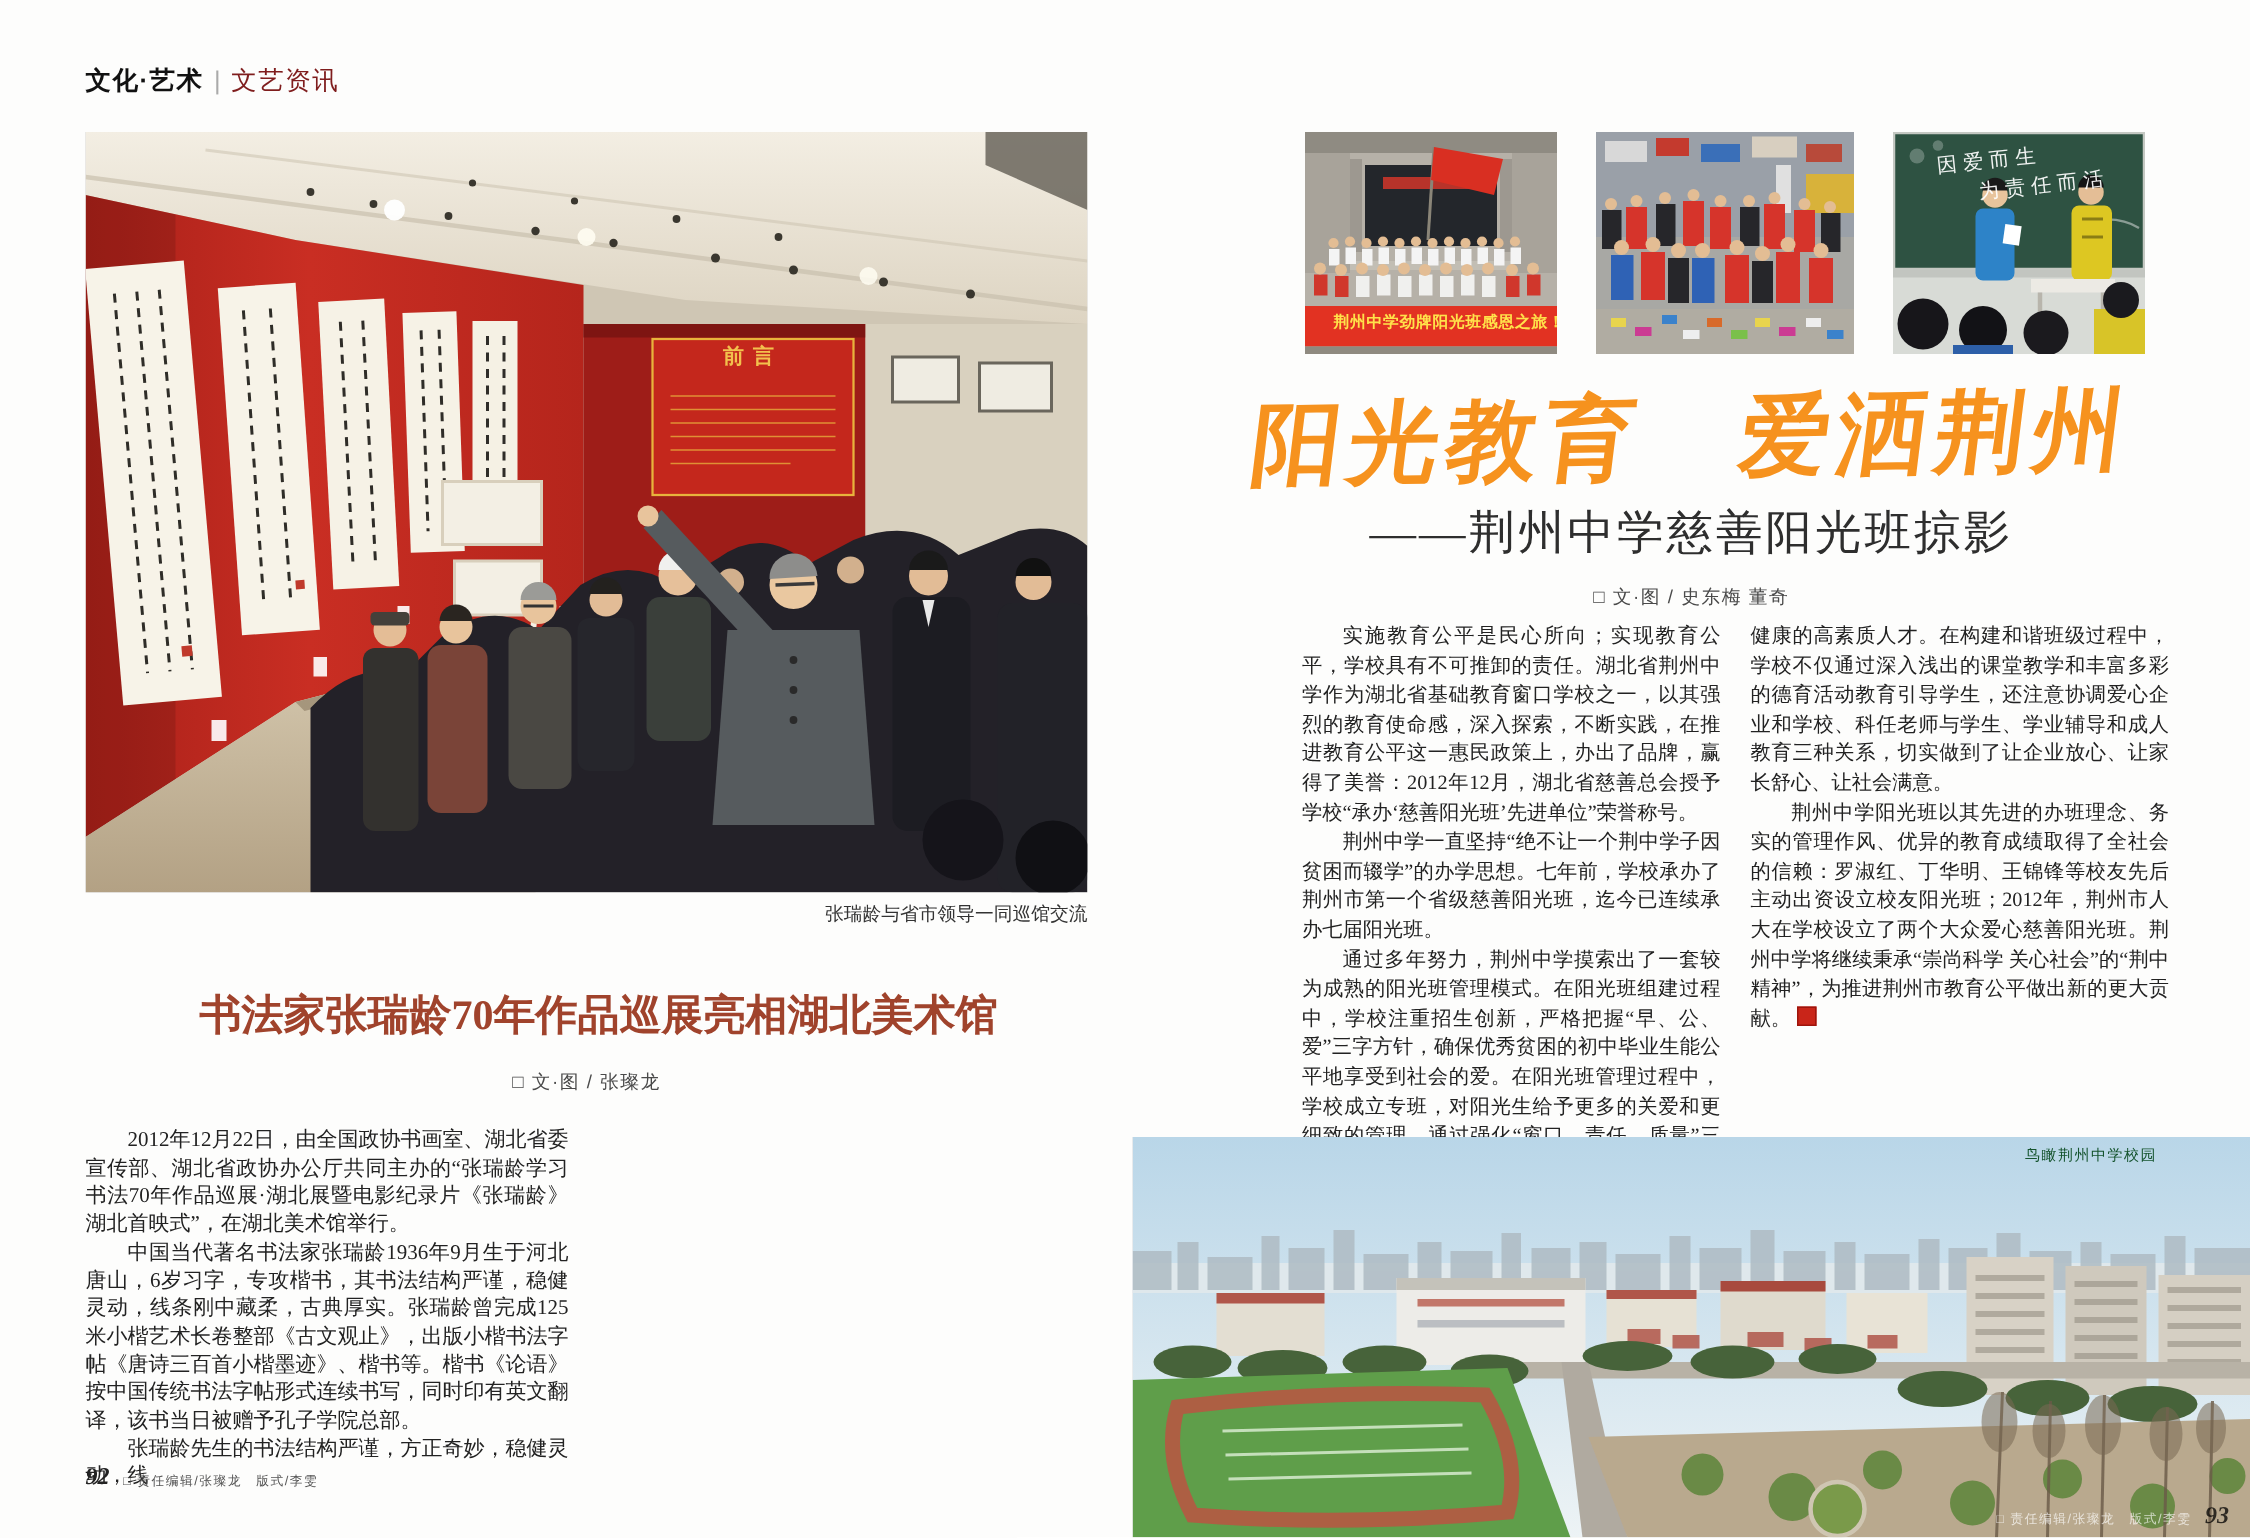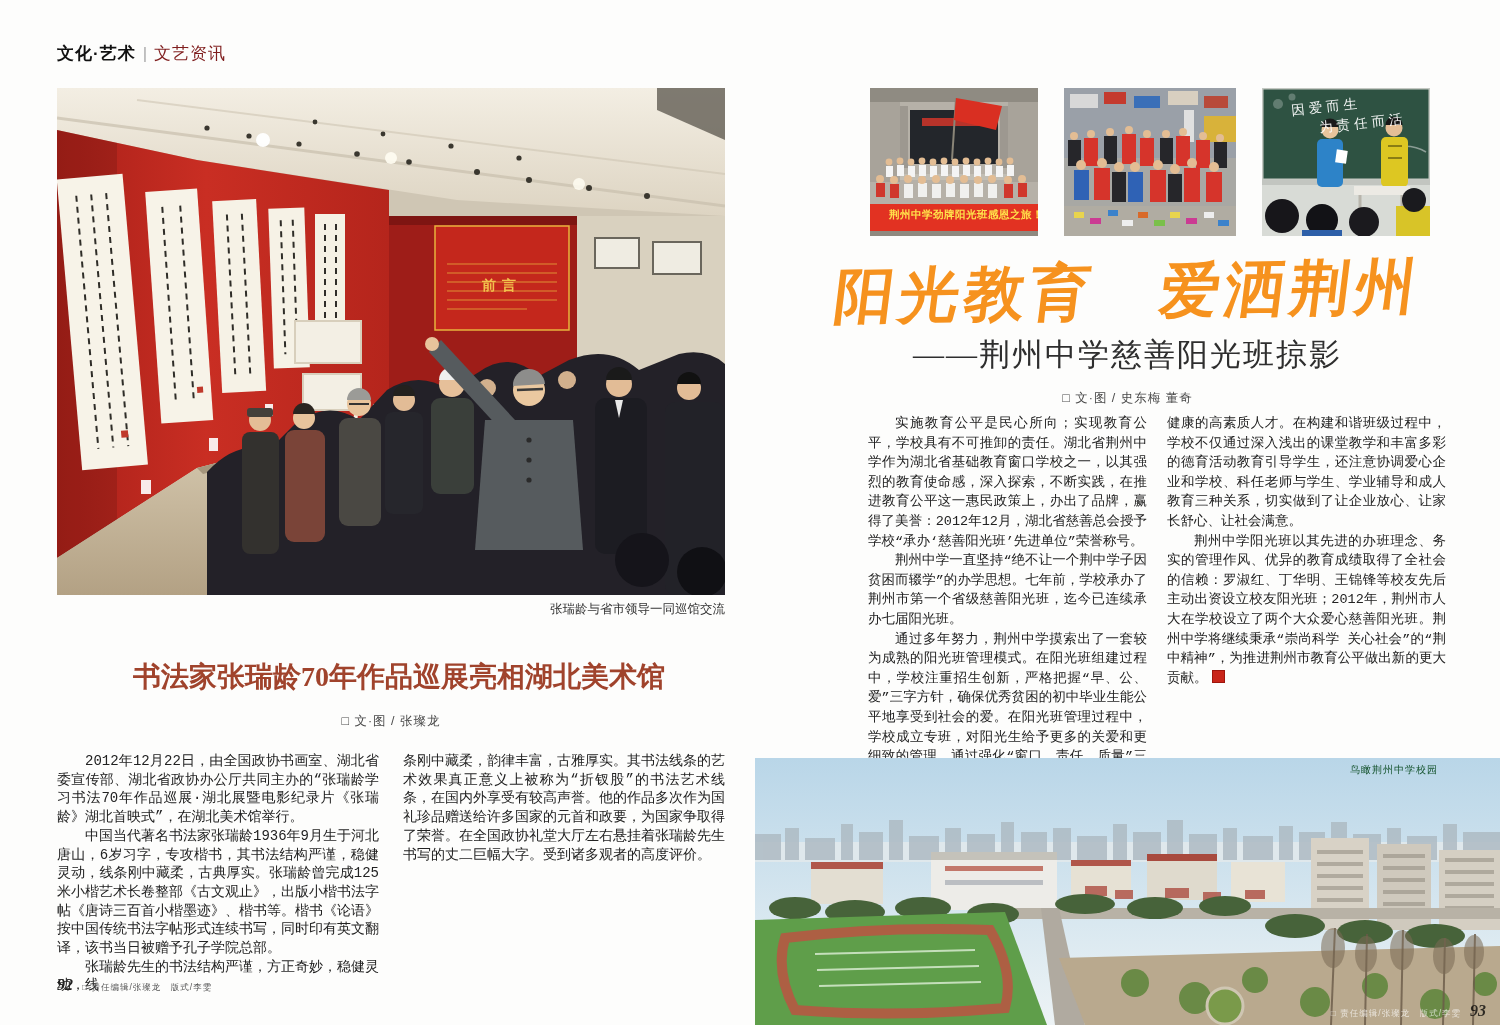--- a/index.html
+++ b/index.html
@@ -10,31 +10,31 @@
   svg{display:block;width:100%;height:100%;}
   .ph{position:absolute;overflow:hidden;background:#ddd;}
 
   
   .hdr{left:57px;top:42px;font-family:"Liberation Sans",sans-serif;font-size:17px;}
   .hdr b{color:#111;letter-spacing:1px;}
   .hdr .sep{color:#aaa;margin:0 7px;font-weight:300;}
   .hdr .sub{color:#7f1d1d;letter-spacing:1px;}
   .mainphoto{left:57px;top:88px;width:668px;height:507px;}
   .qianyan{position:absolute;left:378px;top:141px;width:134px;text-align:center;color:#f2c14d;
-    font-family:"Liberation Sans",sans-serif;font-weight:bold;font-size:14px;letter-spacing:6px;margin-top:48px;}
+    font-family:"Liberation Sans",sans-serif;font-weight:bold;font-size:14px;letter-spacing:6px;}
   .cap-left{left:57px;top:601px;width:668px;text-align:right;font-family:"Liberation Sans",sans-serif;
     font-size:12.5px;color:#333;}
   .l-title{left:57px;top:650px;width:668px;margin:8px;text-align:center;font-size:28px;font-weight:700;
     color:#a0432c;letter-spacing:0px;font-family:"Liberation Serif",serif;}
   .byline{font-family:"Liberation Sans",sans-serif;font-size:12.5px;color:#4a4a4a;text-align:center;letter-spacing:1px;}
   .byline-l{left:57px;top:713px;width:668px;}
   .cols{display:flex;}
   .cols-l{left:57px;top:752px;width:668px;height:220px;gap:24px;}
   .cols-l .col{width:322px;font-size:14px;line-height:18.7px;}
-  .para{margin:0;text-indent:2em;text-align:justify;font-family:Liberation Mono, monospace;}
+  .para{margin:0;text-indent:2em;text-align:justify;}
   .para.cont{text-indent:0;}
   .endmark{display:inline-block;width:11px;height:11px;background:#c92519;border:1px solid #9e150c;
     margin-left:4px;vertical-align:-1px;}
   .footer-l{left:57px;top:976px;display:flex;align-items:flex-end;}
   .pgnum{font-style:italic;font-weight:bold;font-size:16px;color:#222;font-family:"Liberation Serif",serif;}
   .credits{font-family:"Liberation Sans",sans-serif;font-size:8.5px;color:#555;margin-left:9px;letter-spacing:1px;}
 
   
   .ph1{left:870px;top:88px;width:168px;height:148px;}
   .ph2{left:1064px;top:88px;width:172px;height:148px;}
@@ -229,21 +229,20 @@
     <h1 class="abs l-title">书法家张瑞龄70年作品巡展亮相湖北美术馆</h1>
     <div class="abs byline byline-l">□ 文·图 / 张璨龙</div>
 
     <div class="abs cols cols-l">
       <div class="col">
           <p class="para">2012年12月22日，由全国政协书画室、湖北省委宣传部、湖北省政协办公厅共同主办的“张瑞龄学习书法70年作品巡展·湖北展暨电影纪录片《张瑞龄》湖北首映式”，在湖北美术馆举行。</p>
           <p class="para">中国当代著名书法家张瑞龄1936年9月生于河北唐山，6岁习字，专攻楷书，其书法结构严谨，稳健灵动，线条刚中藏柔，古典厚实。张瑞龄曾完成125米小楷艺术长卷整部《古文观止》，出版小楷书法字帖《唐诗三百首小楷墨迹》、楷书等。楷书《论语》按中国传统书法字帖形式连续书写，同时印有英文翻译，该书当日被赠予孔子学院总部。</p>
           <p class="para">张瑞龄先生的书法结构严谨，方正奇妙，稳健灵动，线</p>
         </div>
       <div class="col">
-          <p class="para cont">条刚中藏柔，韵律丰富，古雅厚实。其书法线条的艺术效果真正意义上被称为“折钗股”的书法艺术线条，在国内外享受有较高声誉。他的作品多次作为国礼珍品赠送给许多国家的元首和政要，为国家争取得了荣誉。在全国政协礼堂大厅左右悬挂着张瑞龄先生书写的丈二巨幅大字。受到诸多观者的高度评价。</p>
         </div>
     </div>
 
     <div class="abs footer-l">
       <span class="pgnum">92</span>
       <span class="credits">□ 责任编辑/张璨龙　版式/李雯</span>
     </div>
   </div>
 
   <div>

